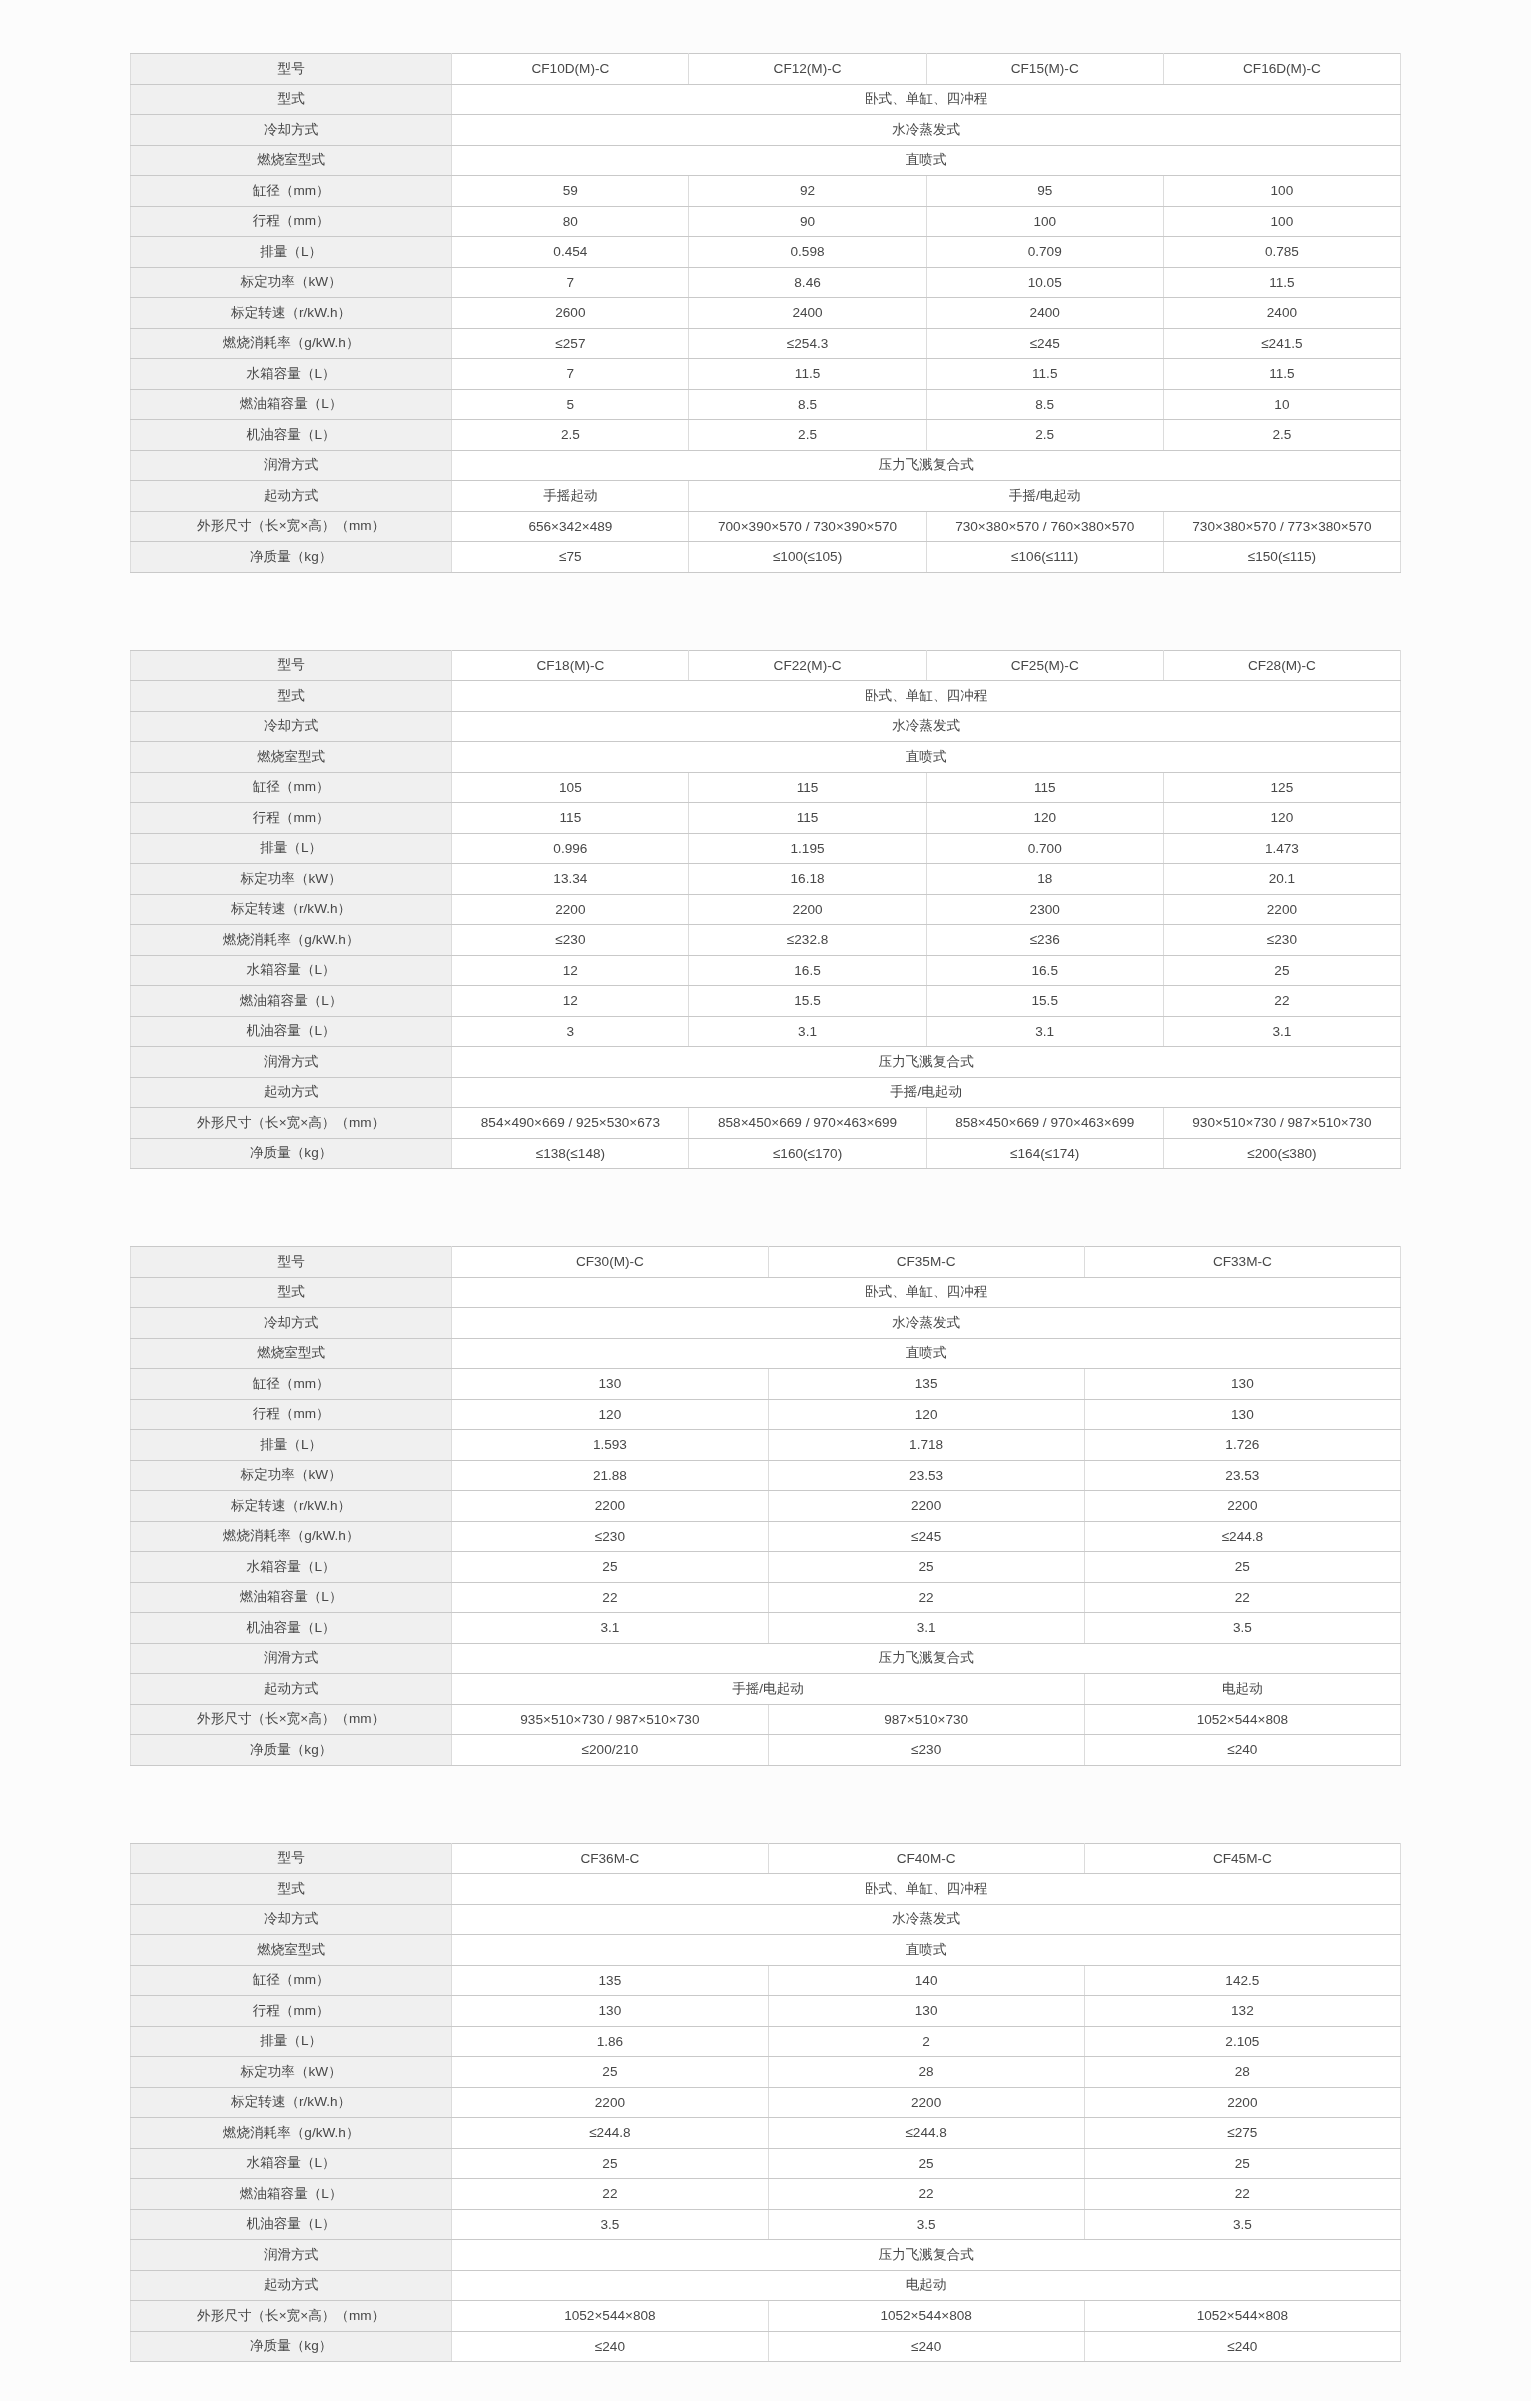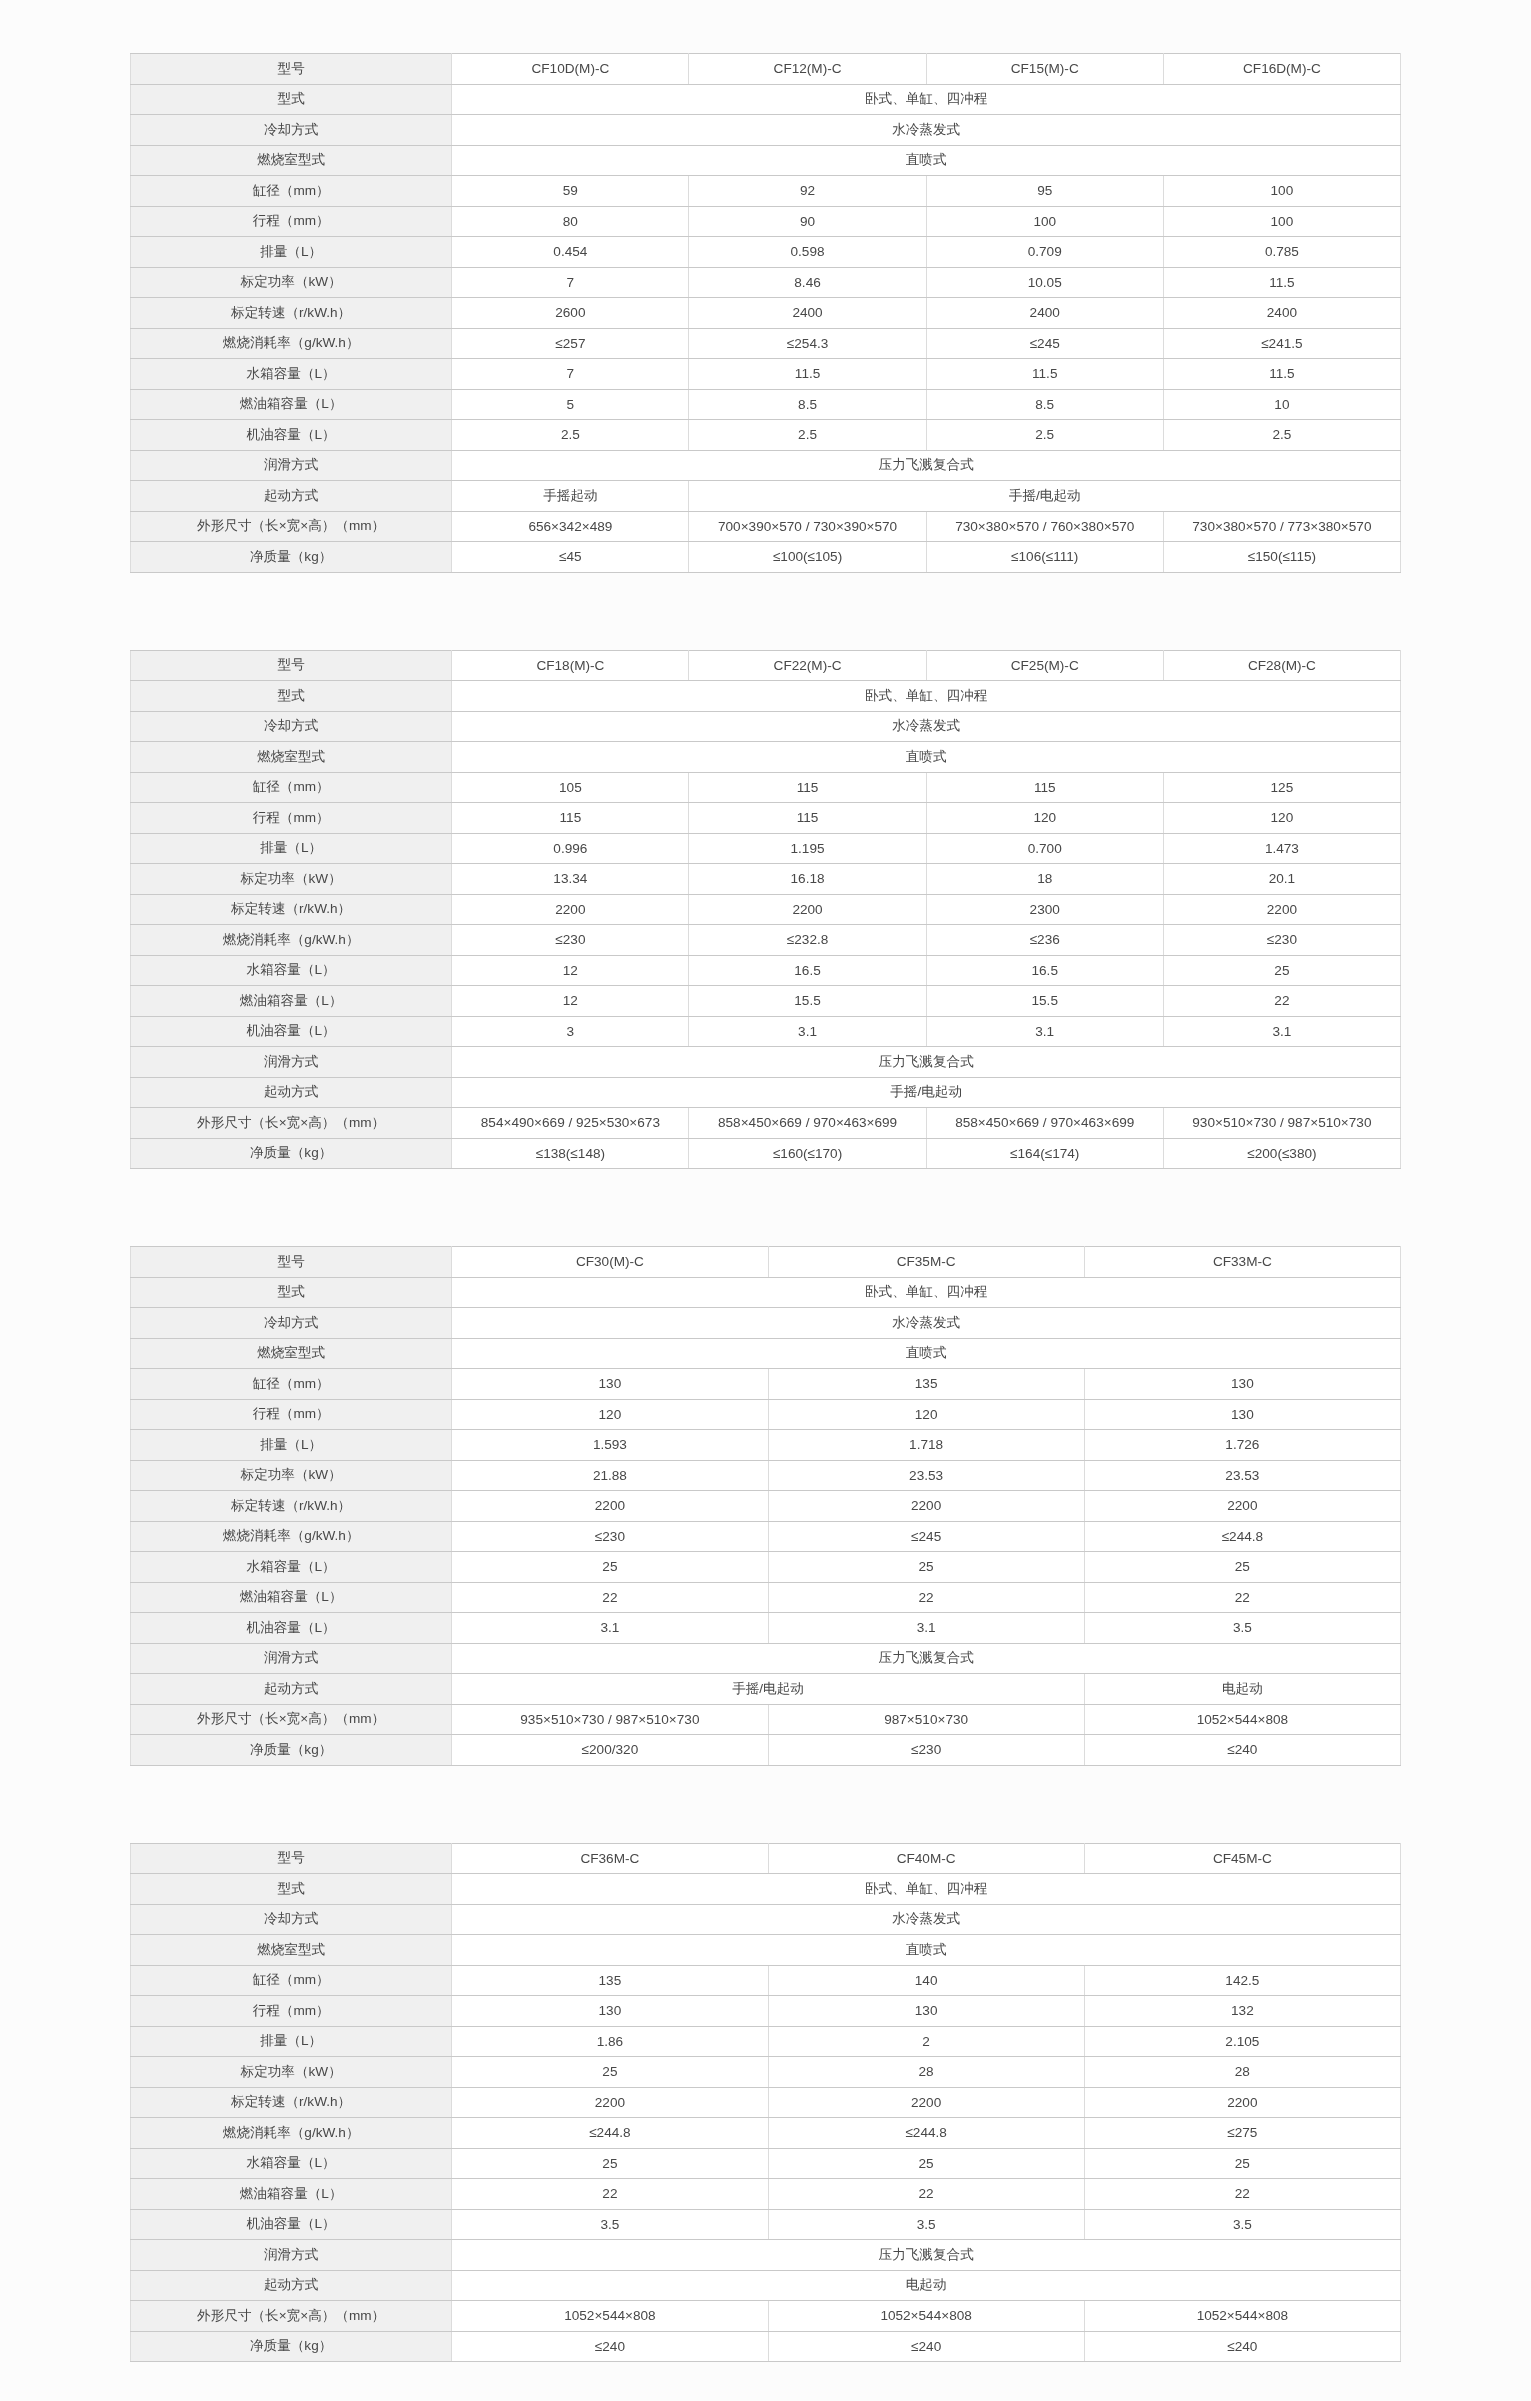--- a/index.html
+++ b/index.html
@@ -166,21 +166,21 @@
           </tr>
           <tr>
             <th class="label">外形尺寸（长×宽×高）（mm）</th>
             <td>656×342×489</td>
             <td>700×390×570 / 730×390×570</td>
             <td>730×380×570 / 760×380×570</td>
             <td>730×380×570 / 773×380×570</td>
           </tr>
           <tr>
             <th class="label">净质量（kg）</th>
-            <td>≤45</td>
+            <td>≤75</td>
             <td>≤100(≤105)</td>
             <td>≤106(≤111)</td>
             <td>≤150(≤115)</td>
           </tr>
         </tbody>
       </table>
       <table class="spec">
         <colgroup>
           <col class="col-label">
           <col style="width: 18.675%;">
@@ -385,21 +385,21 @@
             <td>电起动</td>
           </tr>
           <tr>
             <th class="label">外形尺寸（长×宽×高）（mm）</th>
             <td>935×510×730 / 987×510×730</td>
             <td>987×510×730</td>
             <td>1052×544×808</td>
           </tr>
           <tr>
             <th class="label">净质量（kg）</th>
-            <td>≤200/320</td>
+            <td>≤200/210</td>
             <td>≤230</td>
             <td>≤240</td>
           </tr>
         </tbody>
       </table>
       <table class="spec">
         <colgroup>
           <col class="col-label">
           <col style="width: 24.9%;">
           <col style="width: 24.9%;">

